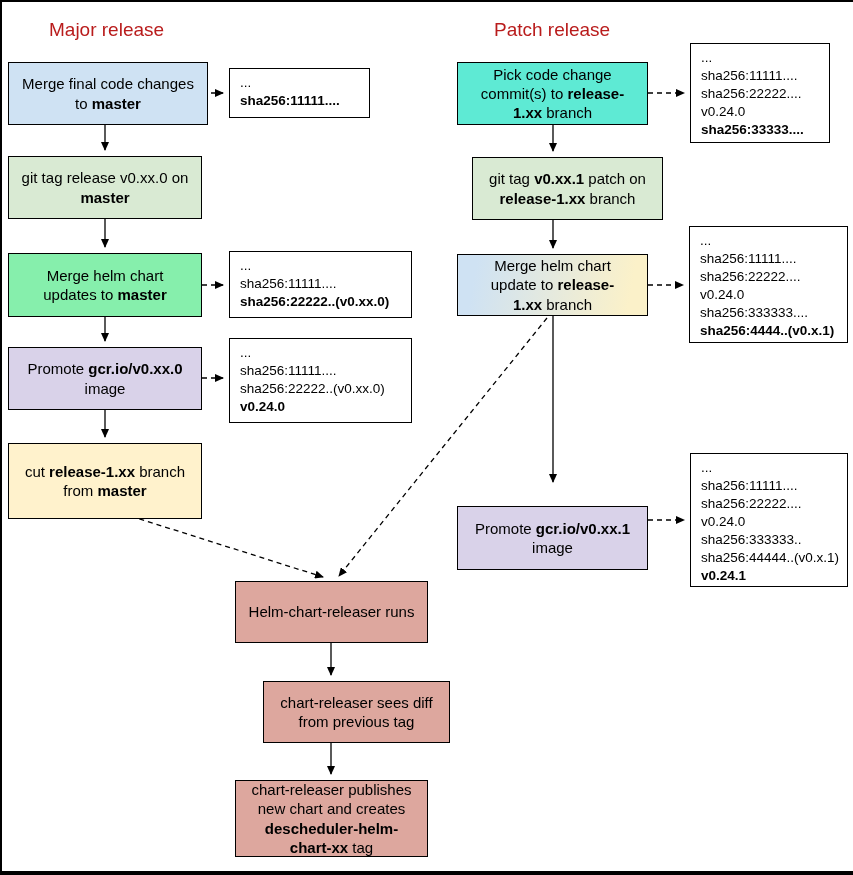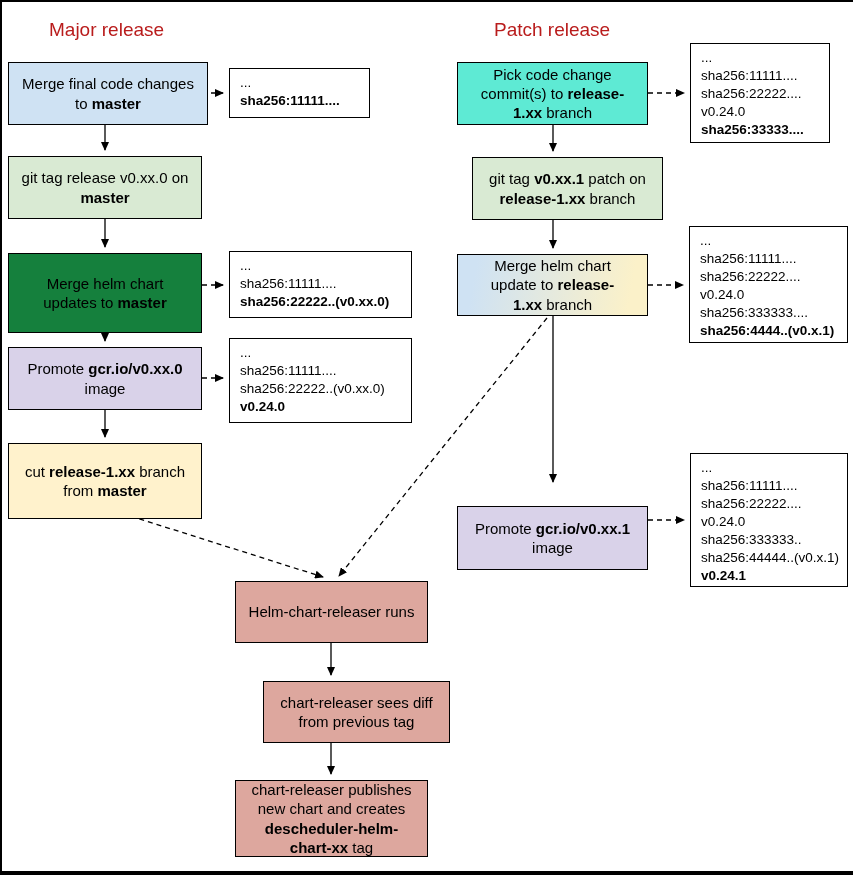--- a/index.html
+++ b/index.html
@@ -76,21 +76,21 @@
 
   <div class="title" style="left:49px;top:19px;">Major release</div>
   <div class="title" style="left:494px;top:19px;">Patch release</div>
 
   <div class="node" style="left: 8px; top: 62px; width: 200px; height: 63px; background-color: rgb(207, 226, 243);">
       <span><span>Merge final code changes to </span><b>master</b></span>
     </div>
   <div class="node" style="left: 8px; top: 156px; width: 194px; height: 63px; background-color: rgb(217, 234, 211);">
       <span><span>git tag release v0.xx.0 on </span><b>master</b></span>
     </div>
-  <div class="node" style="left: 8px; top: 253px; width: 194px; height: 80px; background-color: #15803d;">
+  <div class="node" style="left: 8px; top: 253px; width: 194px; height: 64px; background-color: #86efac;">
       <span><span>Merge helm chart updates to </span><b>master</b></span>
     </div>
   <div class="node" style="left: 8px; top: 347px; width: 194px; height: 63px; background-color: rgb(217, 210, 233);">
       <span><span>Promote </span><b>gcr.io/v0.xx.0</b><span> image</span></span>
     </div>
   <div class="node" style="left: 8px; top: 443px; width: 194px; height: 76px; background-color: rgb(255, 242, 204);">
       <span><span>cut </span><b>release-1.xx</b><span> branch from </span><b>master</b></span>
     </div>
 
   <div class="node" style="left: 457px; top: 62px; width: 191px; height: 63px; padding: 4px 12px; background-color: #5eead4;">

